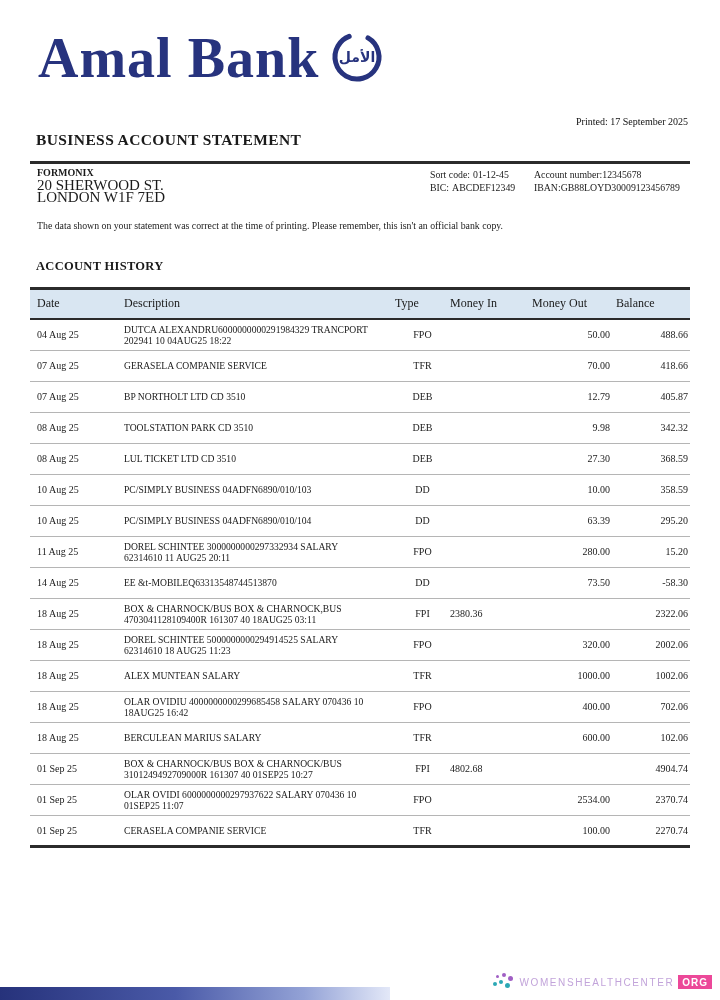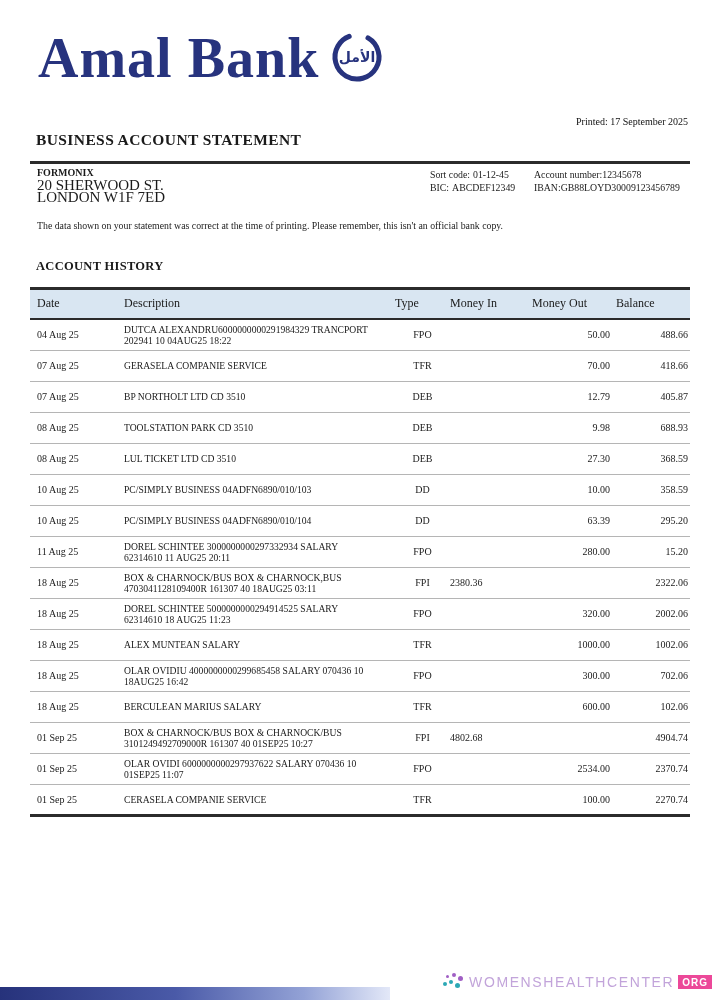--- a/index.html
+++ b/index.html
@@ -65,21 +65,21 @@
   td.c-out  { text-align:right; padding-right:6px; }
   td.c-bal  { text-align:right; padding-right:2px; }
   
   .footer-brand {
     position:absolute; right:8px; bottom:9px;
     display:flex; align-items:center; gap:4px;
     font-family:"Liberation Sans", sans-serif;
   }
   .brand-dots { position:relative; width:22px; height:18px; }
   .brand-dots i { position:absolute; border-radius:50%; display:block; }
-  .brand-text { font-size:14px; letter-spacing:1.6px; color:#c2a4da; }
+  .brand-text { font-size:10px; letter-spacing:1.6px; color:#c2a4da; }
   .brand-badge {
     font-size:10px; letter-spacing:1px; color:#ffffff; background:#ec4899;
     padding:2px 4px 1px 4px; font-weight:bold;
   }
   .bottom-bar {
     position:absolute; left:0; bottom:0; width:390px; height:13px;
     background:linear-gradient(90deg,#26327b 0%,#4a5aa8 45%,#93a2d6 78%,#e3e8f8 100%);
   }
 </style>
 </head>
@@ -175,21 +175,21 @@
     <td class="c-out">12.79</td>
     <td class="c-bal">405.87</td>
   </tr>
 
   <tr class="txn-row">
     <td class="c-date">08 Aug 25</td>
     <td class="c-desc">TOOLSTATION PARK CD 3510</td>
     <td class="c-type">DEB</td>
     <td class="c-in"></td>
     <td class="c-out">9.98</td>
-    <td class="c-bal">688.93</td>
+    <td class="c-bal">342.32</td>
   </tr>
 
   <tr class="txn-row">
     <td class="c-date">08 Aug 25</td>
     <td class="c-desc">LUL TICKET LTD CD 3510</td>
     <td class="c-type">DEB</td>
     <td class="c-in"></td>
     <td class="c-out">27.30</td>
     <td class="c-bal">368.59</td>
   </tr>
@@ -214,20 +214,28 @@
 
   <tr class="txn-row">
     <td class="c-date">11 Aug 25</td>
     <td class="c-desc">DOREL SCHINTEE 3000000000297332934 SALARY 62314610 11 AUG25 20:11</td>
     <td class="c-type">FPO</td>
     <td class="c-in"></td>
     <td class="c-out">280.00</td>
     <td class="c-bal">15.20</td>
   </tr>
 
+  <tr class="txn-row">
+    <td class="c-date">14 Aug 25</td>
+    <td class="c-desc">EE &amp;t-MOBILEQ63313548744513870</td>
+    <td class="c-type">DD</td>
+    <td class="c-in"></td>
+    <td class="c-out">73.50</td>
+    <td class="c-bal">-58.30</td>
+  </tr>
 
   <tr class="txn-row">
     <td class="c-date">18 Aug 25</td>
     <td class="c-desc">BOX &amp; CHARNOCK/BUS BOX &amp; CHARNOCK,BUS 4703041128109400R 161307 40 18AUG25 03:11</td>
     <td class="c-type">FPI</td>
     <td class="c-in">2380.36</td>
     <td class="c-out"></td>
     <td class="c-bal">2322.06</td>
   </tr>
 
@@ -247,21 +255,21 @@
     <td class="c-in"></td>
     <td class="c-out">1000.00</td>
     <td class="c-bal">1002.06</td>
   </tr>
 
   <tr class="txn-row">
     <td class="c-date">18 Aug 25</td>
     <td class="c-desc">OLAR OVIDIU 4000000000299685458 SALARY 070436 10 18AUG25 16:42</td>
     <td class="c-type">FPO</td>
     <td class="c-in"></td>
-    <td class="c-out">300.00</td>
+    <td class="c-out">400.00</td>
     <td class="c-bal">702.06</td>
   </tr>
 
   <tr class="txn-row">
     <td class="c-date">18 Aug 25</td>
     <td class="c-desc">BERCULEAN MARIUS SALARY</td>
     <td class="c-type">TFR</td>
     <td class="c-in"></td>
     <td class="c-out">600.00</td>
     <td class="c-bal">102.06</td>

